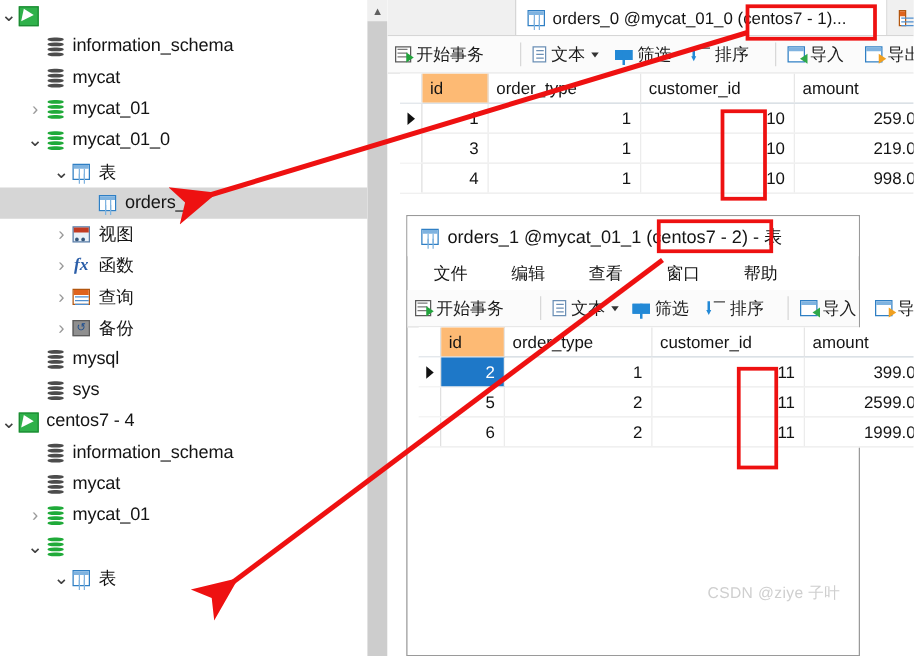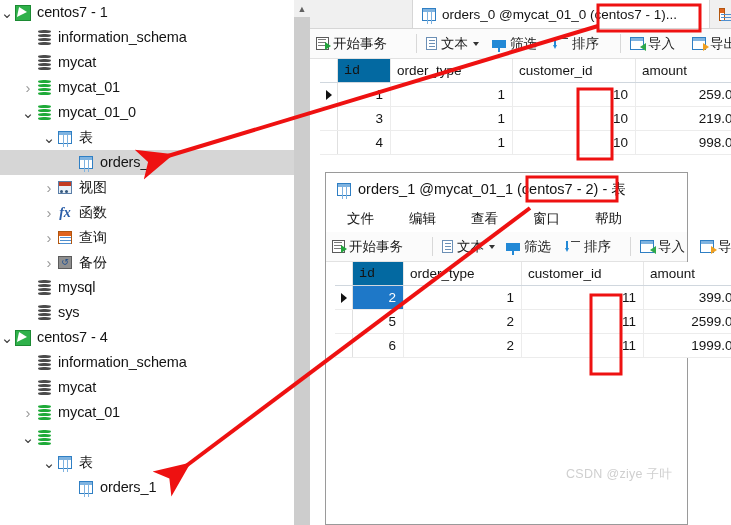--- a/index.html
+++ b/index.html
@@ -115,21 +115,21 @@
   .ico-imp:after{content:"";position:absolute;right:-3px;bottom:-2px;width:0;height:0;
     border-right:6px solid #2fa84a;border-top:4px solid transparent;border-bottom:4px solid transparent;}
   .ico-exp:after{content:"";position:absolute;right:-4px;bottom:-2px;width:0;height:0;
     border-left:6px solid #f0a020;border-top:4px solid transparent;border-bottom:4px solid transparent;}
 
   
   .grid{position:absolute;background:#ffffff;}
   .grid .hrow{display:flex;height:23px;background:#ffffff;border-bottom:1px solid #d0d7de;}
   .grid .hcell{display:flex;align-items:center;padding-left:6px;box-sizing:border-box;
     font-size:13.5px;color:#141414;border-right:1px solid #e6e6e6;}
-  .grid .hcell.idcol{background:#0369a1;font-family:Liberation Mono, monospace;}
+  .grid .hcell.idcol{background:#fdba74;}
   .grid .drow{display:flex;height:23px;border-bottom:1px solid #ececec;}
   .grid .dcell{display:flex;align-items:center;justify-content:flex-end;padding-right:7px;box-sizing:border-box;
     font-size:13.5px;color:#141414;border-right:1px solid #ececec;}
   .grid .rowhdr{width:17px;flex:0 0 17px;display:flex;align-items:center;justify-content:center;
     background:#ffffff;border-right:1px solid #e0e0e0;}
   .grid .rowhdr.cur{background:#ffffff;}
   .grid .rowhdr .caret{width:0;height:0;border-top:5px solid transparent;border-bottom:5px solid transparent;
     border-left:6px solid #111;}
   .grid .dcell.sel{background:#1e78c8;color:#ffffff;}
 
@@ -151,21 +151,20 @@
 </style>
 </head>
 <body>
 
 <div id="tree-panel">
     <div class="tree-row" style="padding-left: 0px;">
       <span class="twisty open" style="font-size: 15px; line-height: 9px;">⌄</span>
       <span class="tico">
         <span class="ico-conn"></span>
       </span>
-      <span class="tlabel">centos7 - 1</span>
     </div>
     <div class="tree-row" style="padding-left: 21px;">
       <span class="twisty"></span>
       <span class="tico">
         <span class="ico-db grey">
           <i></i>
           <i></i>
           <i></i>
           <i></i>
         </span>
@@ -327,27 +326,20 @@
           <i></i>
         </span>
       </span>
     </div>
     <div class="tree-row" style="padding-left: 42px;">
       <span class="twisty open" style="font-size: 15px; line-height: 9px;">⌄</span>
       <span class="tico">
         <span class="ico-table"></span>
       </span>
       <span class="tlabel cjk">表</span>
-    </div>
-    <div class="tree-row" style="padding-left: 63px;">
-      <span class="twisty"></span>
-      <span class="tico">
-        <span class="ico-table"></span>
-      </span>
-      <span class="tlabel">orders_1</span>
     </div>
   </div>
 
 <div id="tree-scrollbar">
   <div id="tree-scroll-up">▲</div>
   <div id="tree-scroll-thumb"></div>
 </div>
 
 <div id="right-pane">
 

